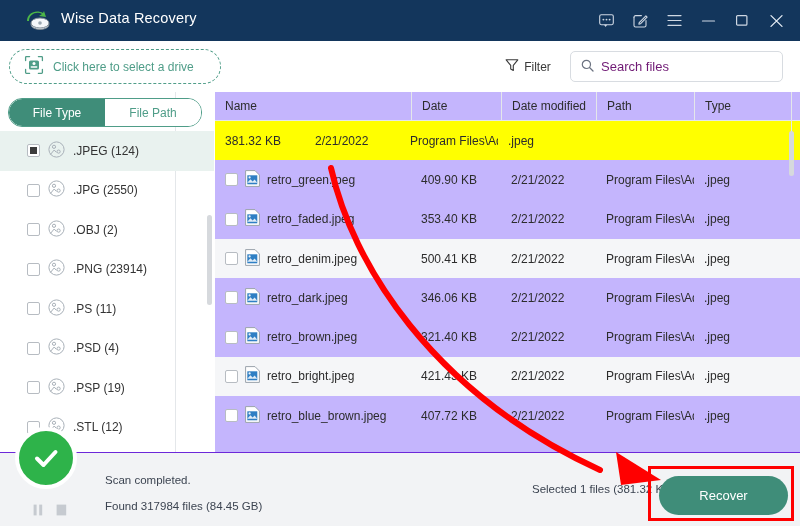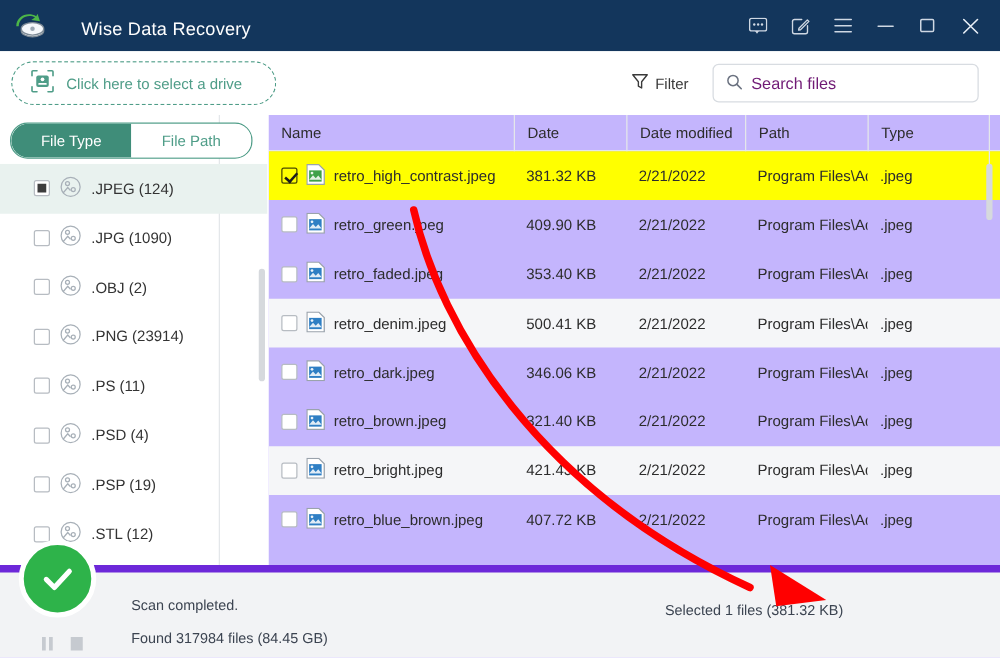--- a/index.html
+++ b/index.html
@@ -10,21 +10,21 @@
     -webkit-font-smoothing:antialiased;
   }
   #app{position:relative;width:800px;height:526px;background:#ffffff;}
 
   
   .titlebar{
     position:absolute;left:0;top:0;width:800px;height:41px;
     background:#123456;background:#13365c;
     display:flex;align-items:center;
   }
-  .titlebar-left{display:flex;align-items:flex-end;padding-left:12px;gap:27px;}
+  .titlebar-left{display:flex;align-items:flex-start;padding-left:26px;gap:9px;}
   .app-logo{width:26px;height:22px;position:relative;}
   .app-title{color:#ffffff;font-size:14.5px;letter-spacing:.2px;}
   .titlebar-right{margin-left:auto;display:flex;align-items:center;gap:14px;padding-right:14px;}
   .tb-btn{width:20px;height:20px;display:flex;align-items:center;justify-content:center;cursor:pointer;}
   .tb-btn svg{display:block;}
 
   
   .toolbar{
     position:absolute;left:0;top:41px;width:800px;height:51px;background:#ffffff;
   }
@@ -103,21 +103,21 @@
   .cbox.checked:after{
     content:"";position:absolute;left:3.5px;top:0.5px;width:4px;height:8px;
     border:solid #1c1c1c;border-width:0 2px 2px 0;transform:rotate(42deg);
   }
   .tb-scroll{position:absolute;left:789px;top:131px;width:5px;height:45px;background:#d6d9dd;border-radius:3px;}
   .tb-track{position:absolute;left:791px;top:92px;width:1px;height:40px;background:#e4e7ea;}
 
   
   .bottom{
     position:absolute;left:0;top:452px;width:800px;height:74px;background:#f2f3f5;
-    border-top:6px solid #6d28d9;box-sizing:border-box;
+    border-top:1px solid #6d28d9;box-sizing:border-box;
   }
   .scan-circle{
     position:absolute;left:15px;top:-26px;width:62px;height:62px;border-radius:50%;
     background:#2eb34a;border:4px solid #ffffff;box-sizing:border-box;
     display:flex;align-items:center;justify-content:center;
   }
   .ctrl-icons{position:absolute;left:33px;top:51px;display:flex;gap:13px;}
   .scan-text{position:absolute;left:105px;top:14px;font-size:11.5px;color:#3c4451;line-height:26px;}
   .scan-text .l2{color:#3c4451;}
   .selected-text{position:absolute;left:532px;top:483px;font-size:11.5px;color:#3c4451;}
@@ -241,21 +241,21 @@
           <span>.JPEG (124)</span>
         </div>
         <div class="type-item">
           <span class="cbox"></span>
           <span class="pic-ico"><svg width="17" height="17" viewBox="0 0 17 17">
               <circle cx="8.5" cy="8.5" r="7.6" fill="none" stroke="#a8b0b8" stroke-width="1"></circle>
               <circle cx="6" cy="5.8" r="1.6" fill="none" stroke="#a8b0b8" stroke-width="1"></circle>
               <circle cx="10.6" cy="10.6" r="1.6" fill="none" stroke="#a8b0b8" stroke-width="1"></circle>
               <path d="M2.3 13.6 L6.2 9 L8.4 11.4" fill="none" stroke="#a8b0b8" stroke-width="1"></path>
             </svg></span>
-          <span>.JPG (1090)</span>
+          <span>.JPG (2550)</span>
         </div>
         <div class="type-item">
           <span class="cbox"></span>
           <span class="pic-ico"><svg width="17" height="17" viewBox="0 0 17 17">
               <circle cx="8.5" cy="8.5" r="7.6" fill="none" stroke="#a8b0b8" stroke-width="1"></circle>
               <circle cx="6" cy="5.8" r="1.6" fill="none" stroke="#a8b0b8" stroke-width="1"></circle>
               <circle cx="10.6" cy="10.6" r="1.6" fill="none" stroke="#a8b0b8" stroke-width="1"></circle>
               <path d="M2.3 13.6 L6.2 9 L8.4 11.4" fill="none" stroke="#a8b0b8" stroke-width="1"></path>
             </svg></span>
           <span>.OBJ (2)</span>
@@ -318,30 +318,20 @@
   <div class="table">
     <div class="thead">
       <div class="th c-name">Name</div>
       <div class="th c-size">Date</div>
       <div class="th c-date">Date modified</div>
       <div class="th c-path">Path</div>
       <div class="th c-type">Type</div>
     </div>
     <div id="table-body">
         <div class="row sel">
-          <div class="cell" style="width: 196px;">
-            <span class="cbox checked" style="background: rgb(255, 255, 0); border-color: rgb(74, 74, 0);"></span>
-            <span><svg width="15" height="17" viewBox="0 0 15 17">
-                <path d="M0.6 0.6 H10 L14.4 5 V16.4 H0.6 Z" fill="#ffffff" stroke="#9aa3ac" stroke-width="1"></path>
-                <rect x="2.3" y="5.3" width="10" height="9" fill="#3fa14a"></rect>
-                <path d="M2.3 12.8 L5.4 9.2 L7.6 11.6 L9.6 9.4 L12.3 12.8 Z" fill="#ffffff" opacity="0.85"></path>
-                <circle cx="4.6" cy="7.4" r="1.1" fill="#ffffff" opacity="0.9"></circle>
-              </svg></span>
-            <span>retro_high_contrast.jpeg</span>
-          </div>
           <div class="cell" style="width: 90px;">381.32 KB</div>
           <div class="cell" style="width: 95px;">2/21/2022</div>
           <div class="cell" style="width: 98px;">Program Files\Ad...</div>
           <div class="cell" style="width: 86px;">.jpeg</div>
         </div>
         <div class="row">
           <div class="cell" style="width: 196px;">
             <span class="cbox"></span>
             <span><svg width="15" height="17" viewBox="0 0 15 17">
                 <path d="M0.6 0.6 H10 L14.4 5 V16.4 H0.6 Z" fill="#ffffff" stroke="#9aa3ac" stroke-width="1"></path>
@@ -477,19 +467,22 @@
       </span>
     </div>
     <div class="scan-text">
       <div>Scan completed.</div>
       <div class="l2">Found 317984 files (84.45 GB)</div>
     </div>
   </div>
 
   <div class="selected-text">Selected 1 files (381.32 KB)</div>
 
+  <div class="recover-wrap">
+    <div class="recover-btn">Recover</div>
+  </div>
 
   <svg class="arrow-svg" viewBox="0 0 800 526">
     <path d="M331 168 C 352 262, 430 392, 600 470" fill="none" stroke="#ff0000" stroke-width="6" stroke-linecap="round"></path>
     <path d="M661 480 L 616 452 L 621 485 Z" fill="#ff0000"></path>
   </svg>
 
 </div>
 
 </body></html>

